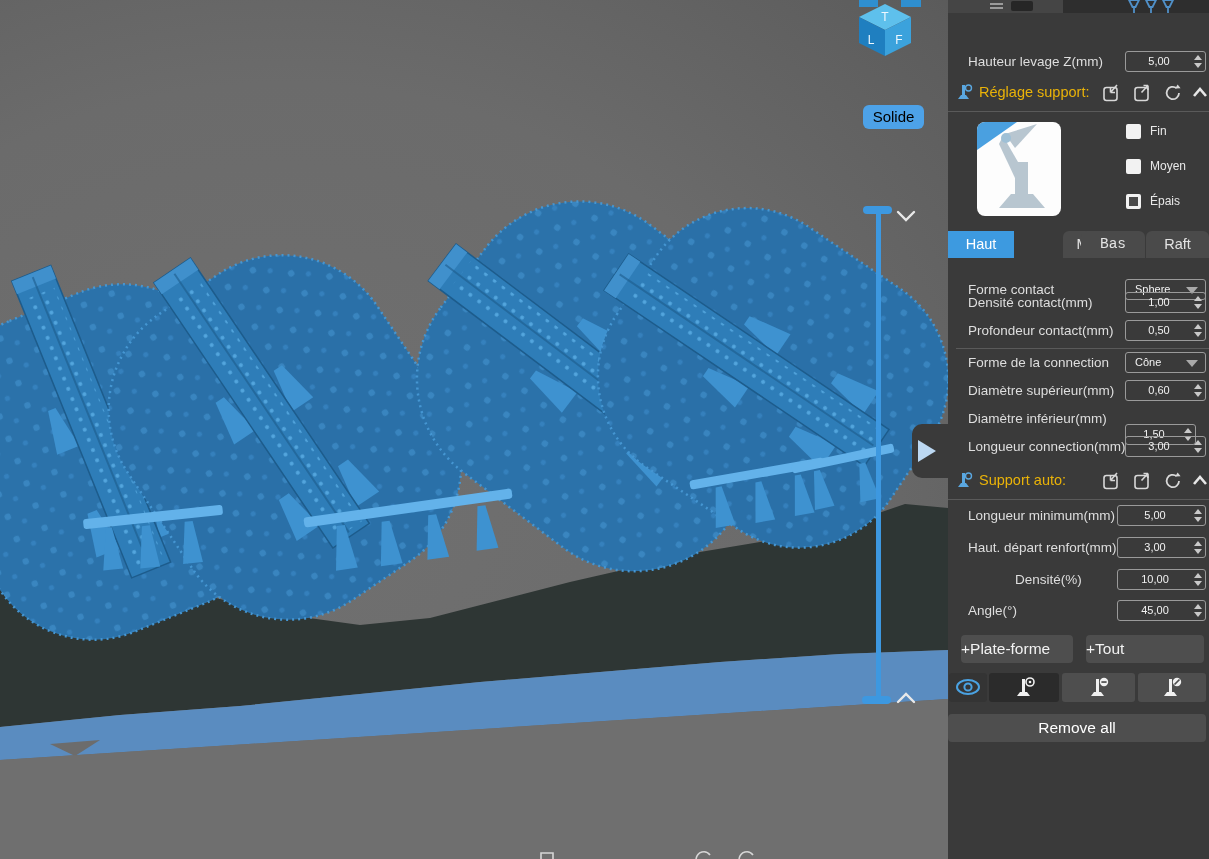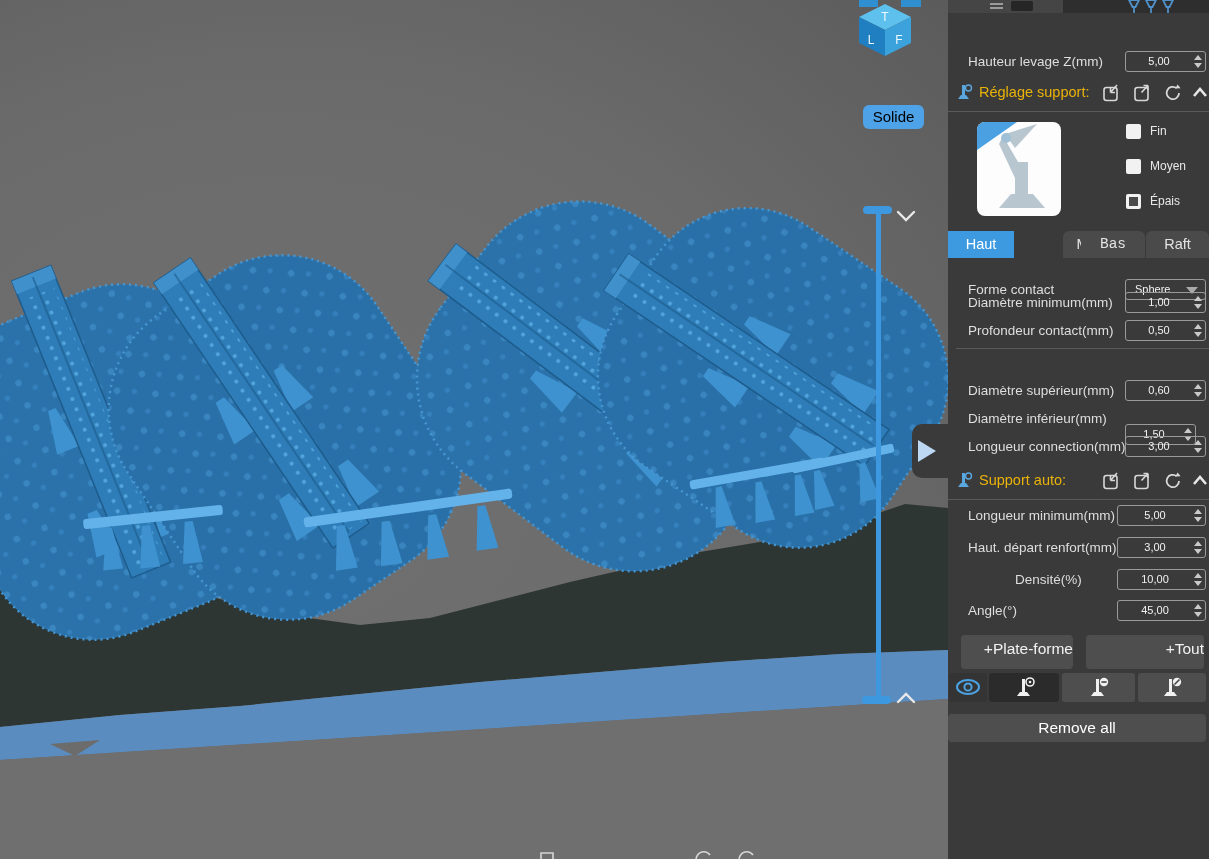--- a/index.html
+++ b/index.html
@@ -38,22 +38,22 @@
   .tab.active{background:#3d9ae0;color:#fff;border-radius:0;}
   .frow{position:absolute;left:0;width:261px;height:26px;}
   .ctrl{position:absolute;top:1px;height:21px;border:1px solid #9a9a9a;border-radius:3px;box-sizing:border-box;}
   .ctrl .val{position:absolute;left:0;right:13px;top:0;bottom:0;text-align:center;font-size:11px;color:#f2f2f2;line-height:19px;}
   .ctrl .val.left{text-align:left;padding-left:9px;right:22px;}
   .spin{position:absolute;right:2px;top:2px;width:10px;height:15px;}
   .spin b{position:absolute;left:1px;width:0;height:0;border-left:4px solid transparent;border-right:4px solid transparent;}
   .spin b.up{top:1px;border-bottom:5px solid #c9c9c9;}
   .spin b.dn{bottom:1px;border-top:5px solid #c9c9c9;}
   .ddl{position:absolute;right:7px;top:7px;width:0;height:0;border-left:6px solid transparent;border-right:6px solid transparent;border-top:7px solid #a9a9a9;}
-  .gbtn{position:absolute;top:635px;height:34px;background:#4e4e4e;border-radius:4px;color:#f2f2f2;
-        font-size:15.5px;text-align:right;line-height:28px;}
+  .gbtn{position:absolute;top:635px;height:28px;background:#4e4e4e;border-radius:4px;color:#f2f2f2;
+        font-size:15.5px;text-align:left;line-height:28px;}
   .ibtn{position:absolute;top:673px;height:29px;border-radius:3px;}
   .removeall{position:absolute;left:0;top:714px;width:258px;height:28px;background:#4e4e4e;border-radius:4px;
         color:#fff;font-size:15.5px;text-align:center;line-height:28px;}
 </style>
 </head>
 <body>
 
 <div class="stage">
 
   <div class="viewport">
@@ -273,41 +273,48 @@
     </div>
 
     <div class="frow" style="top:263px;margin-top:15px;">
       <div class="lbl" style="left:20px;top:4px;">Forme contact</div>
       <div class="ctrl" style="left:177px;width:81px;padding-left:36px;">
         <div class="val left">Sphere</div>
         <div class="ddl"></div>
       </div>
     </div>
     <div class="frow" style="top:291px;">
-      <div class="lbl" style="left:20px;top:4px;">Diamètre minimum(mm)</div>
+      <div class="lbl" style="left:20px;top:4px;">Densité contact(mm)</div>
       <div class="ctrl" style="left:177px;width:81px;">
         <div class="val">1,00</div>
         <div class="spin">
             <b class="up"></b>
             <b class="dn"></b>
           </div>
       </div>
     </div>
     <div class="frow" style="top:319px;">
       <div class="lbl" style="left:20px;top:4px;">Profondeur contact(mm)</div>
       <div class="ctrl" style="left:177px;width:81px;">
         <div class="val">0,50</div>
         <div class="spin">
             <b class="up"></b>
             <b class="dn"></b>
           </div>
       </div>
     </div>
     <div class="divider" style="top:348px;left:8px;width:253px;"></div>
 
+    <div class="frow" style="top:351px;">
+      <div class="lbl" style="left:20px;top:4px;">Forme de la connection</div>
+      <div class="ctrl" style="left:177px;width:81px;">
+        <div class="val left">Cône</div>
+        <div class="ddl"></div>
+      </div>
+    </div>
     <div class="frow" style="top:379px;">
       <div class="lbl" style="left:20px;top:4px;">Diamètre supérieur(mm)</div>
       <div class="ctrl" style="left:177px;width:81px;">
         <div class="val">0,60</div>
         <div class="spin">
             <b class="up"></b>
             <b class="dn"></b>
           </div>
       </div>
     </div>

